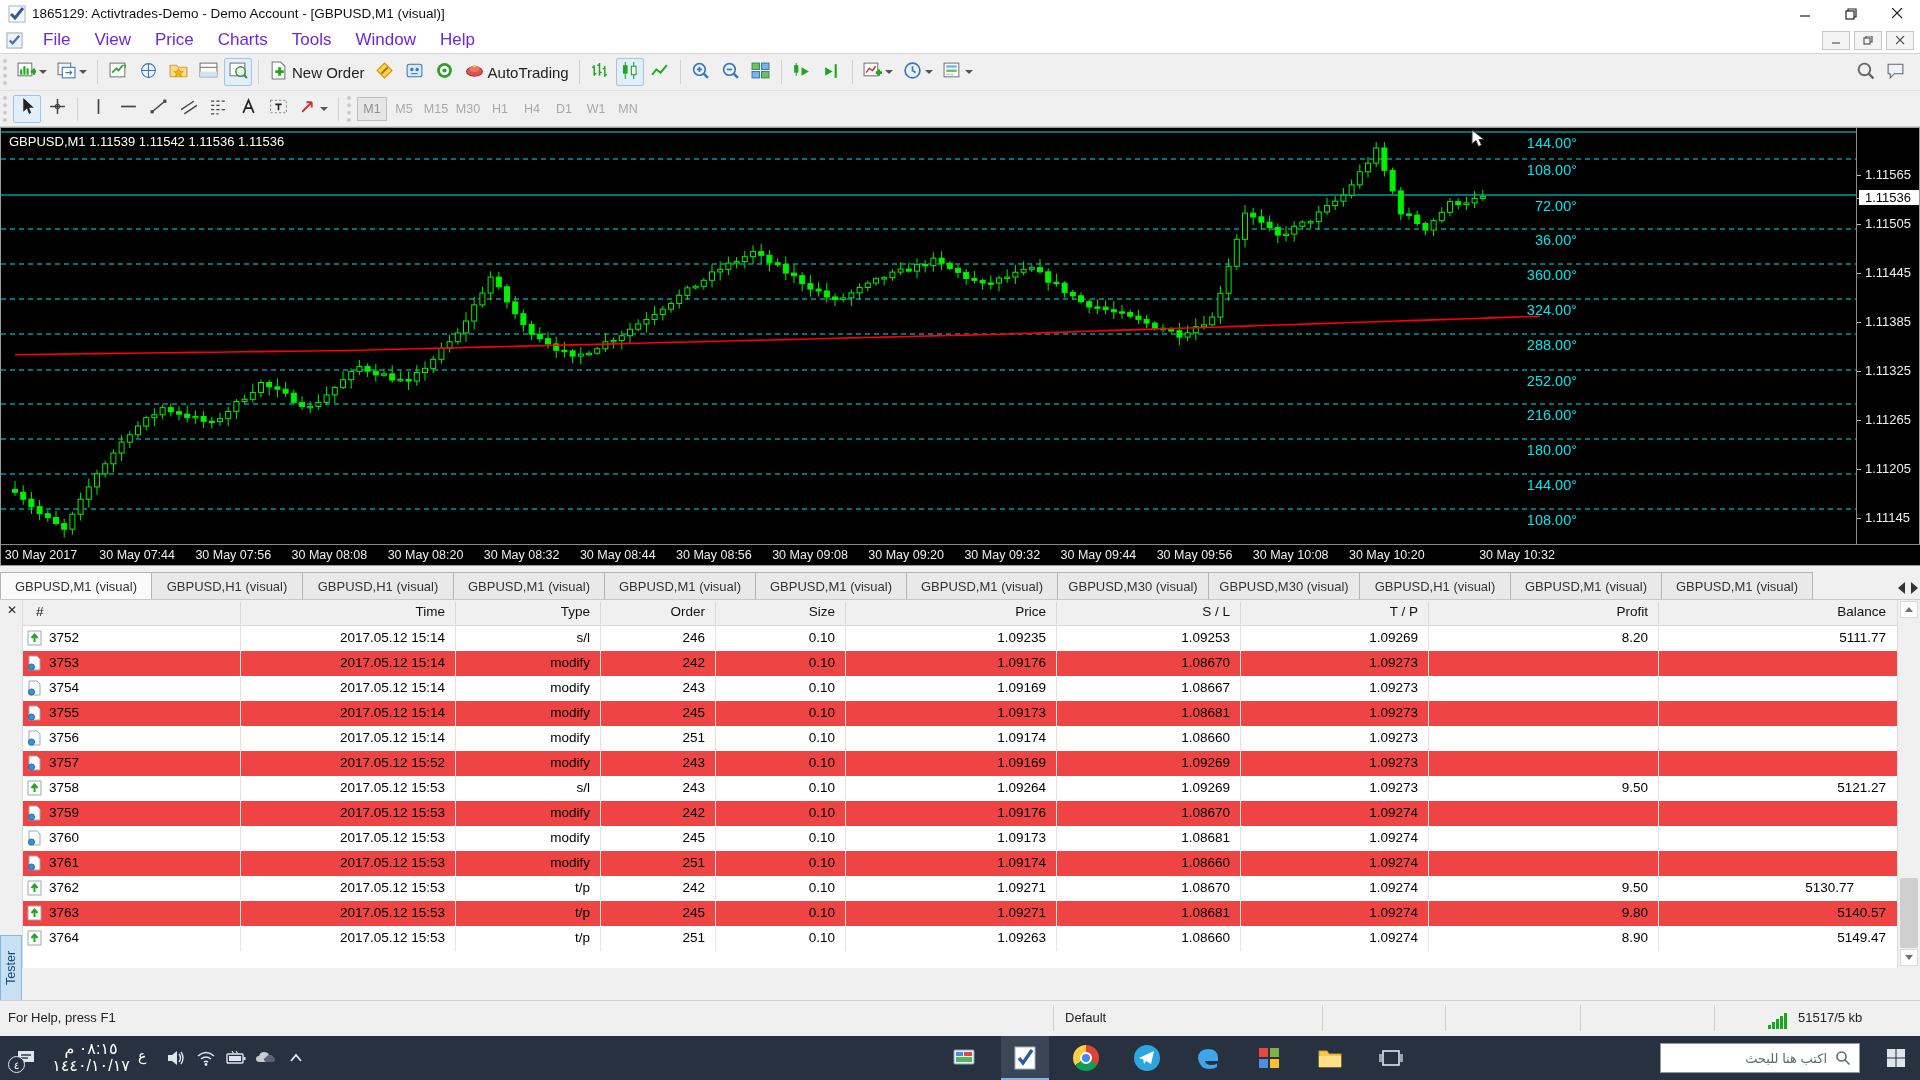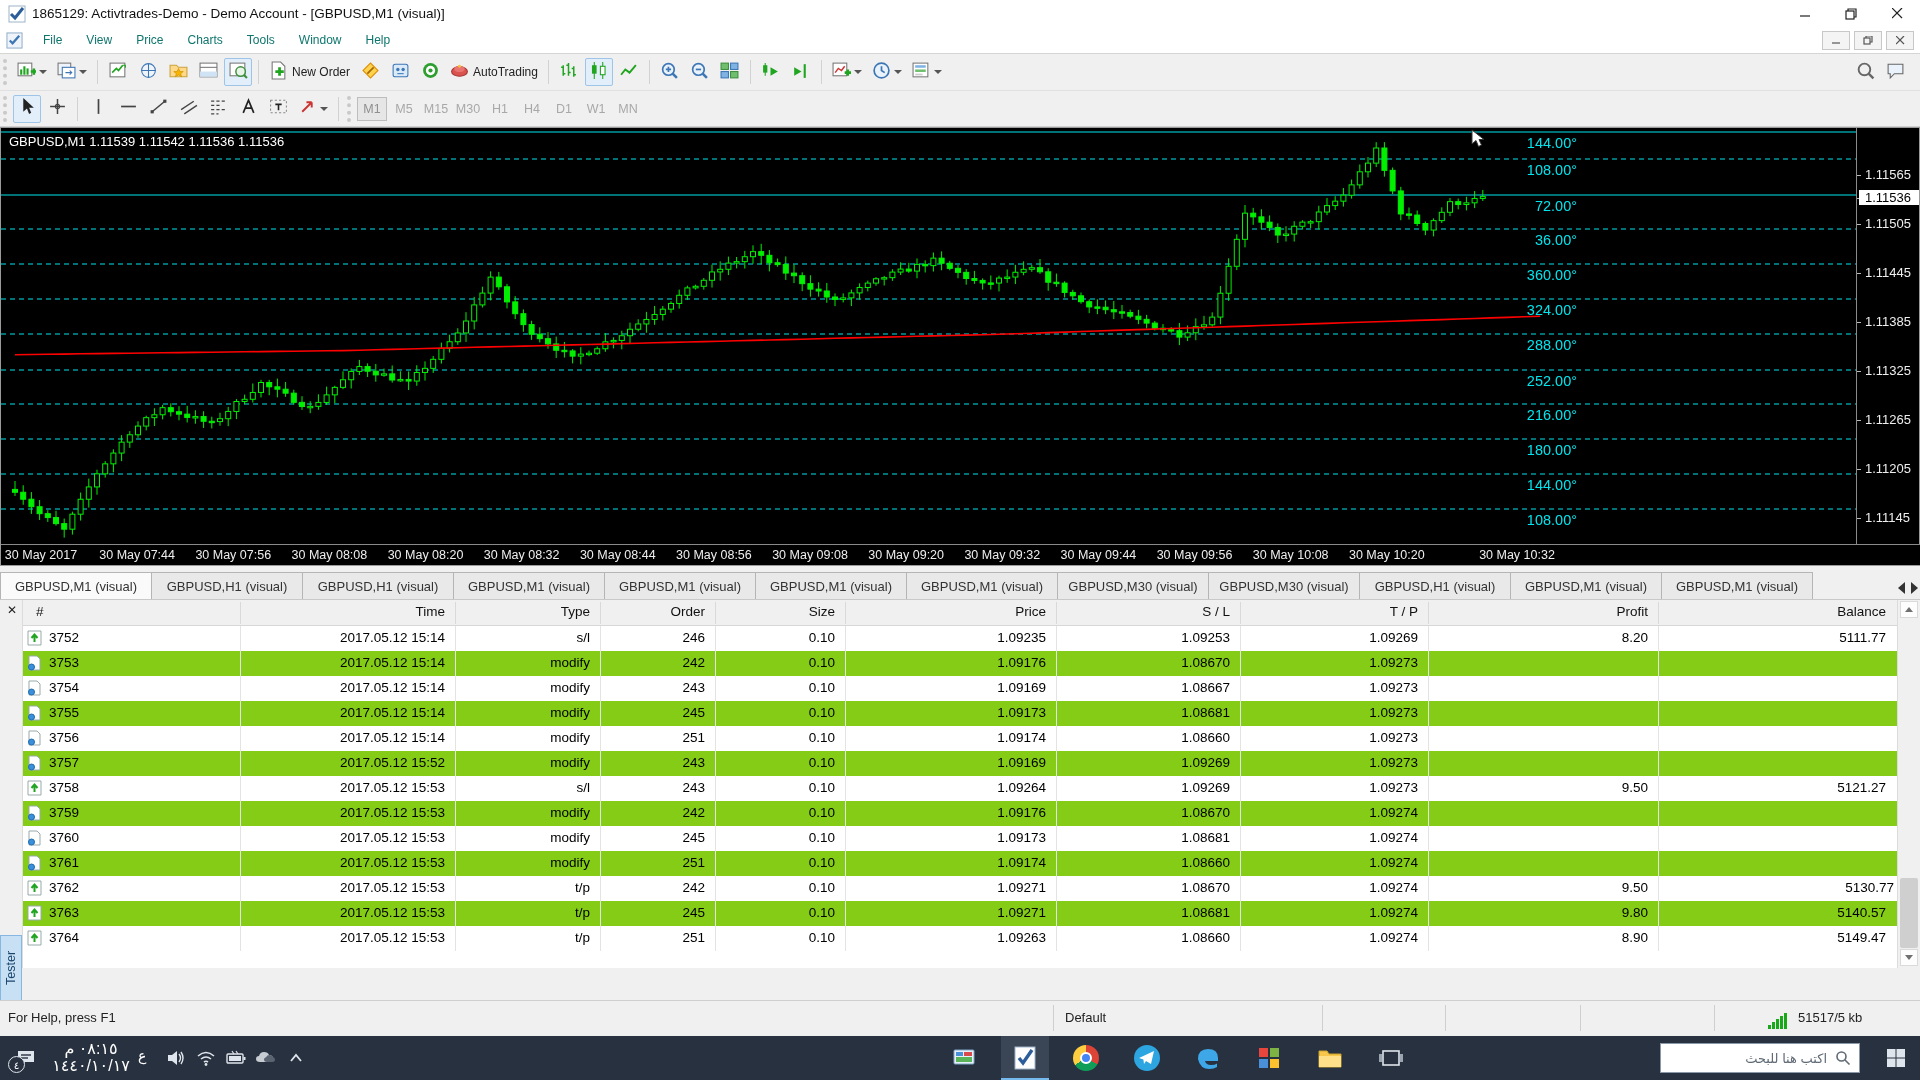--- a/index.html
+++ b/index.html
@@ -10,33 +10,33 @@
   #titlebar{position:absolute;left:0;top:0;width:1920px;height:27px;background:#fff;display:flex;align-items:center;}
   #titlebar .logo{width:18px;height:18px;margin:0 6px 0 8px;}
   #titlebar .title{font-size:13.5px;color:#111;}
   .win-btns{position:absolute;right:0;top:0;height:27px;display:flex;}
   .win-btn{width:46px;height:27px;display:flex;align-items:center;justify-content:center;}
   .win-btn svg{stroke:#222;stroke-width:1.2;fill:none;}
 
   
   #menubar{position:absolute;left:0;top:27px;width:1920px;height:27px;background:#fff;border-bottom:1px solid #d5d5d5;display:flex;align-items:center;}
   #menubar .doc-ico{width:17px;height:17px;margin:0 8px 0 6px;}
-  .menu-item{padding:4px 12px;font-size:12px;color:#0f766e;cursor:default;}
+  .menu-item{padding:4px 12px;font-size:17px;color:#6d28d9;cursor:default;}
   .child-btns{position:absolute;right:6px;top:4px;display:flex;gap:4px;}
   .child-btn{width:28px;height:19px;border:1px solid #c8c8c8;background:#f4f4f4;display:flex;align-items:center;justify-content:center;}
   .child-btn svg{stroke:#555;stroke-width:1.2;fill:none;}
 
   
   .toolbar{position:absolute;left:0;width:1920px;background:#f0f0f0;display:flex;align-items:center;}
   #tb1{top:54px;height:37px;border-bottom:1px solid #e0e0e0;}
   #tb2{top:91px;height:36px;border-bottom:1px solid #d0d0d0;}
   .grip{width:6px;height:26px;margin:0 3px;border-left:4px dotted #c9c9c9;}
   .tbtn{height:28px;min-width:28px;margin:0 1px;border:1px solid transparent;display:flex;align-items:center;justify-content:center;padding:0 3px;border-radius:2px;}
   .tbtn.pressed{background:#e2eef9;border:1px solid #9ec5e8;}
-  .tbtn .lbl{font-size:12px;color:#222;margin-left:4px;white-space:nowrap;text-align:center;}
+  .tbtn .lbl{font-size:15px;color:#222;margin-left:4px;white-space:nowrap;text-align:center;}
   .tsep{width:1px;height:24px;background:#d2d2d2;margin:0 5px;}
   .caret{width:0;height:0;border-left:4px solid transparent;border-right:4px solid transparent;border-top:4px solid #555;margin-left:3px;}
   .tf-btn{height:24px;min-width:30px;margin:0 1px;border:1px solid transparent;font-size:12.5px;color:#a8a8a8;display:flex;align-items:center;justify-content:center;}
   .tf-btn.pressed{background:#e6e6e6;border:1px solid #bdbdbd;color:#8f8f8f;}
   .tb-right{margin-left:auto;display:flex;margin-right:10px;}
 
   
   #chart-region{position:absolute;left:0;top:127px;width:1920px;height:439px;background:#000;border:1px solid #9a9a9a;}
   #plot{position:absolute;left:0;top:0;width:1856px;height:418px;overflow:hidden;}
   #plot-svg{position:absolute;left:0;top:0;}
@@ -62,21 +62,21 @@
   
   #tester{position:absolute;left:0;top:600px;width:1920px;height:368px;background:#fff;}
   #tester-side{position:absolute;left:0;top:0;width:23px;height:368px;background:#f0f0f0;border-right:1px solid #dcdcdc;}
   #tester-close{position:absolute;left:4px;top:2px;width:16px;height:16px;font-size:12px;color:#222;text-align:center;line-height:16px;}
   #tester-vlabel{position:absolute;left:0;top:335px;width:22px;height:66px;background:#c8e0f4;border:1px solid #86b7e0;writing-mode:vertical-rl;transform:rotate(180deg);font-size:12.5px;color:#1a466e;display:flex;align-items:center;justify-content:center;}
   #tbl-header{position:absolute;left:23px;top:0;width:1874px;height:26px;background:#f0f0f0;border-bottom:1px solid #d7d7d7;}
   .hcell{position:absolute;top:4px;font-size:13.5px;color:#111;}
   .hsep{position:absolute;top:2px;width:1px;height:22px;background:#d9d9d9;}
   #tbl-body{position:absolute;left:23px;top:26px;width:1874px;height:325px;}
   .trow{position:absolute;left:0;width:1874px;height:25px;}
-  .trow.even{background:#84cc16;}
+  .trow.even{background:#ef4444;}
   .tcell{position:absolute;top:4px;font-size:13.5px;color:#000;white-space:nowrap;}
   .tcell.num{text-align:right;}
   .row-ico{position:absolute;left:4px;top:4px;width:16px;height:16px;}
   .vsep{position:absolute;top:0;width:1px;height:25px;background:#e3e3e3;}
   
   #vscroll{position:absolute;right:0;top:0;width:23px;height:368px;background:#f0f0f0;border-left:1px solid #dcdcdc;}
   .sbtn{position:absolute;left:2px;width:18px;height:17px;background:#fdfdfd;border:1px solid #dadada;display:flex;align-items:center;justify-content:center;}
   .sb-tri-up{width:0;height:0;border-left:4px solid transparent;border-right:4px solid transparent;border-bottom:5px solid #707070;}
   .sb-tri-dn{width:0;height:0;border-left:4px solid transparent;border-right:4px solid transparent;border-top:5px solid #707070;}
   #sthumb{position:absolute;left:2px;width:18px;height:70px;background:#cfcfcf;border-radius:2px;}
@@ -1182,21 +1182,21 @@
           <span class="tcell num" style="left: 692px; width: 120px;">0.10</span>
           <i class="vsep" style="left: 692px;"></i>
           <span class="tcell num" style="left: 822px; width: 201px;">1.09271</span>
           <i class="vsep" style="left: 822px;"></i>
           <span class="tcell num" style="left: 1033px; width: 174px;">1.08670</span>
           <i class="vsep" style="left: 1033px;"></i>
           <span class="tcell num" style="left: 1217px; width: 178px;">1.09274</span>
           <i class="vsep" style="left: 1217px;"></i>
           <span class="tcell num" style="left: 1405px; width: 220px;">9.50</span>
           <i class="vsep" style="left: 1405px;"></i>
-          <span class="tcell num" style="left: 1603px; width: 228px; margin-left: 40px;">5130.77</span>
+          <span class="tcell num" style="left: 1603px; width: 228px;">5130.77</span>
           <i class="vsep" style="left: 1635px;"></i>
         </div>
         <div class="trow even" style="top: 275px;">
           <span class="row-ico"><svg width="15" height="16" viewBox="0 0 15 16">
               <path d="M1 1 h13 v14 H1 Z" fill="#fff" stroke="#9aa"></path>
               <path d="M7.5 12 V5 M4.5 8 L7.5 4.5 L10.5 8" stroke="#1fa51f" stroke-width="2" fill="none"></path>
             </svg></span>
           <span class="tcell" style="left: 26px;">3763</span>
           <span class="tcell num" style="left: 217px; width: 205px;">2017.05.12 15:53</span>
           <i class="vsep" style="left: 217px;"></i>

